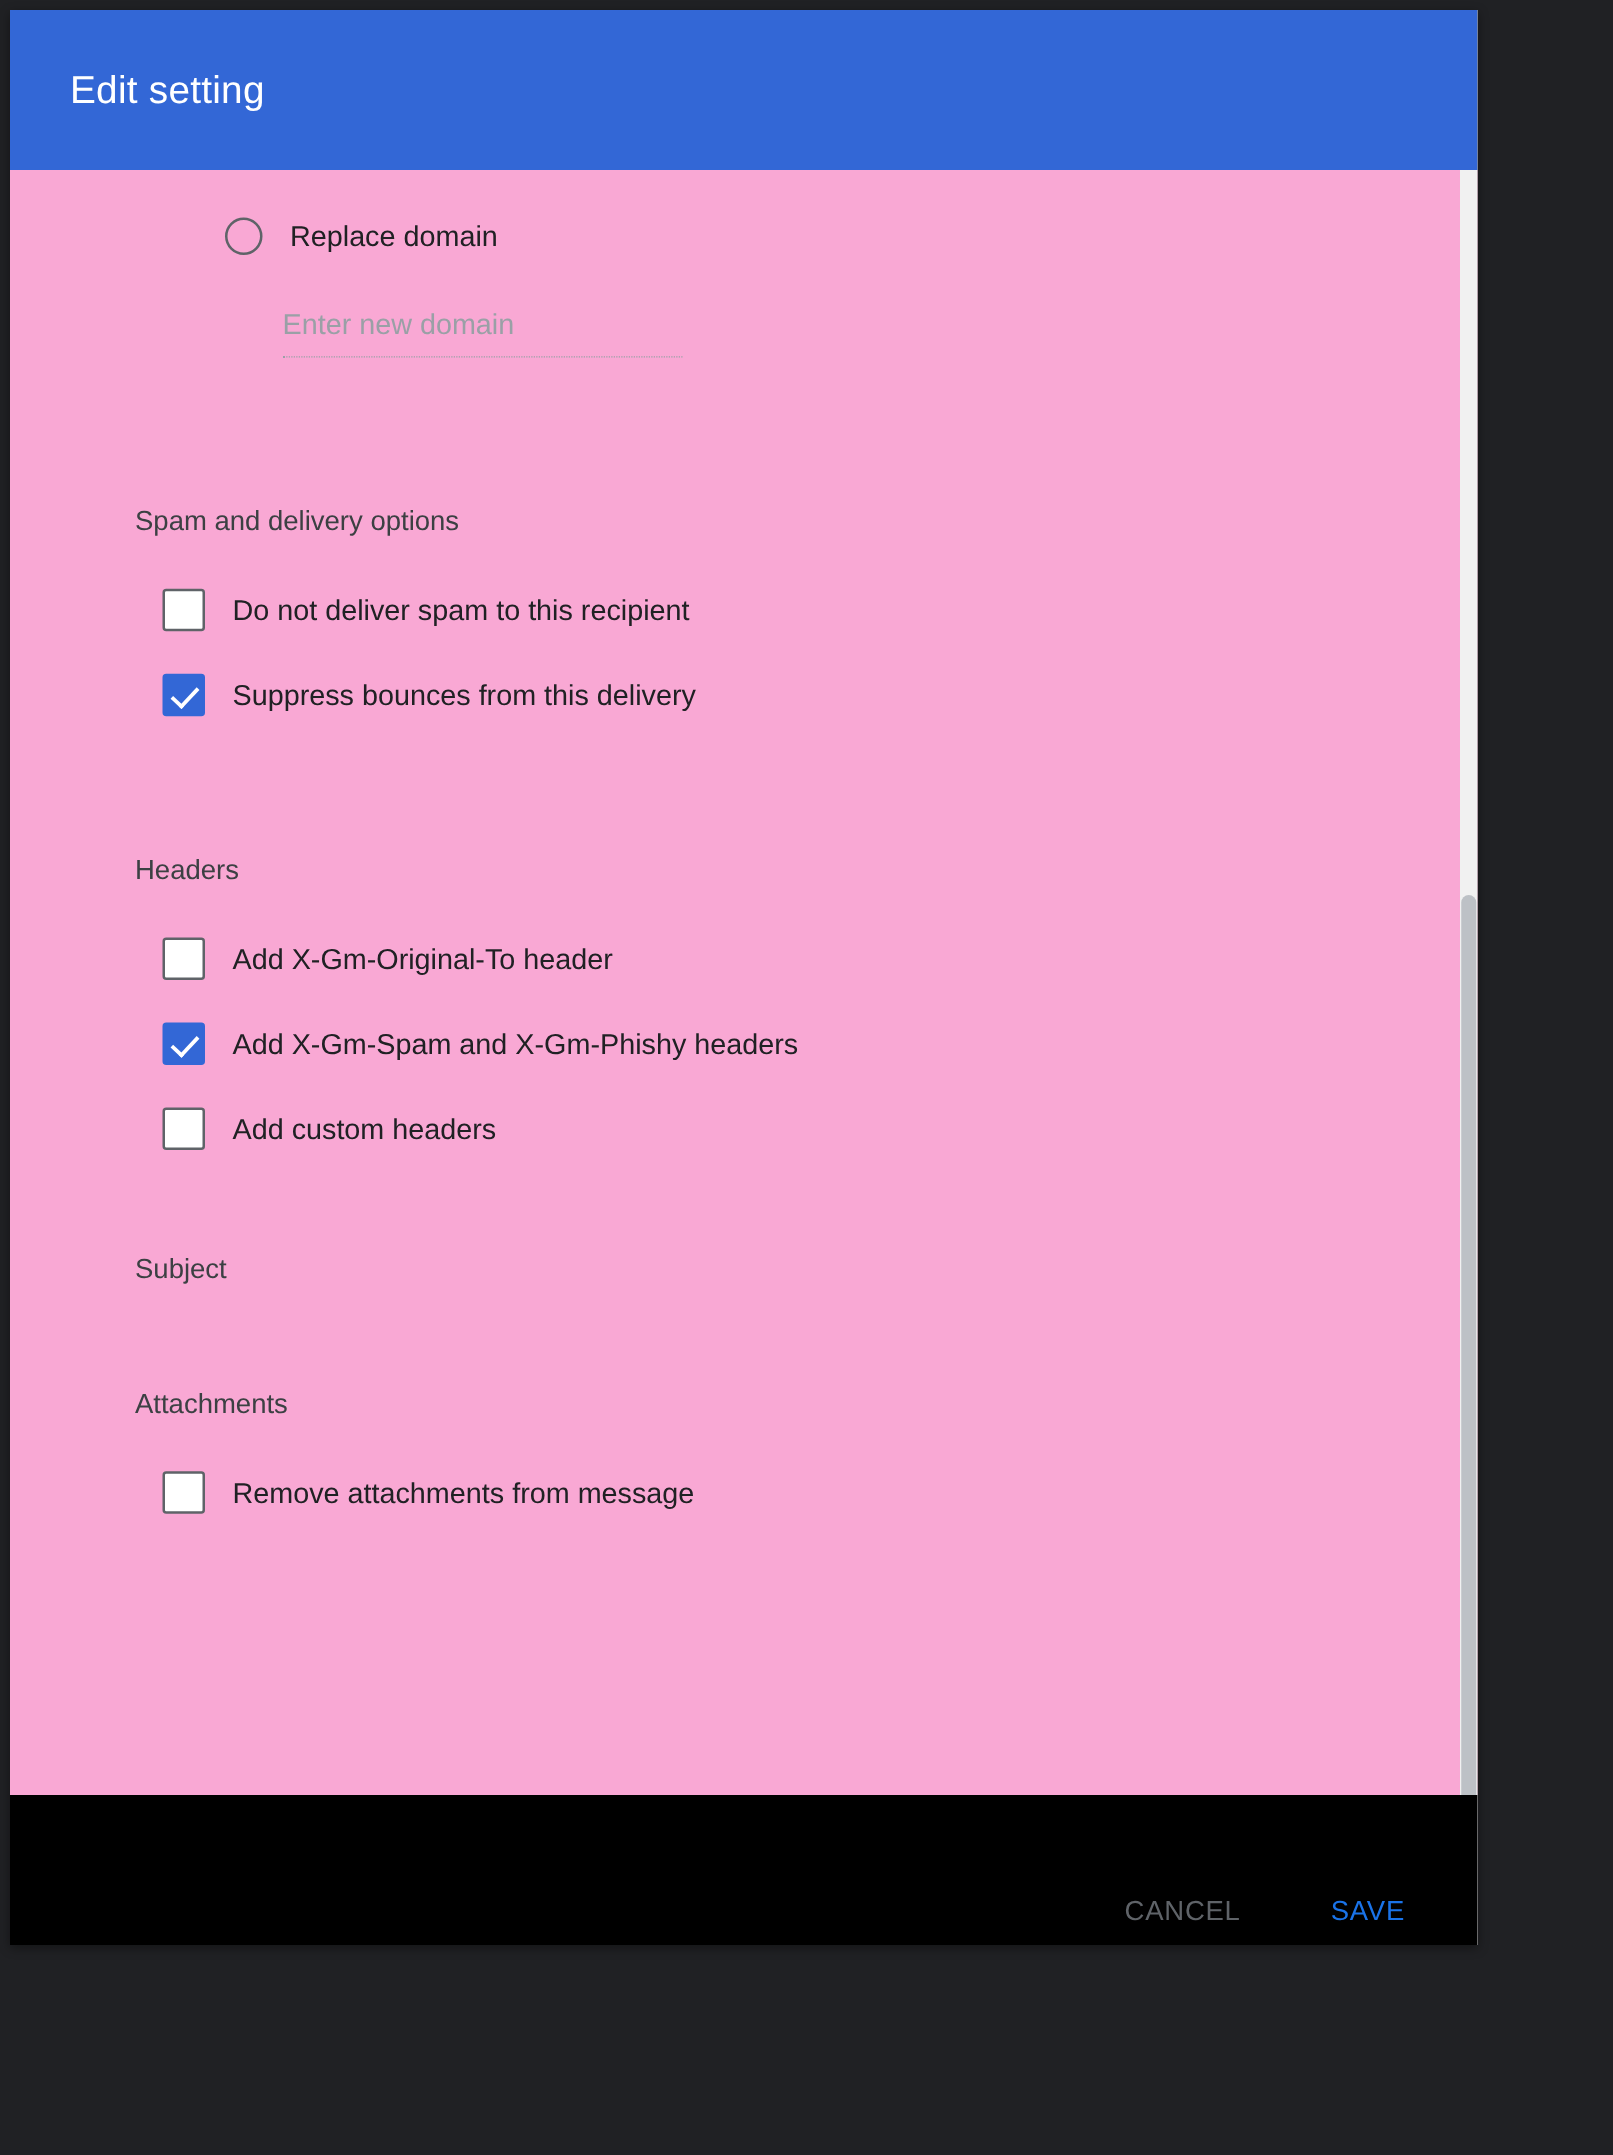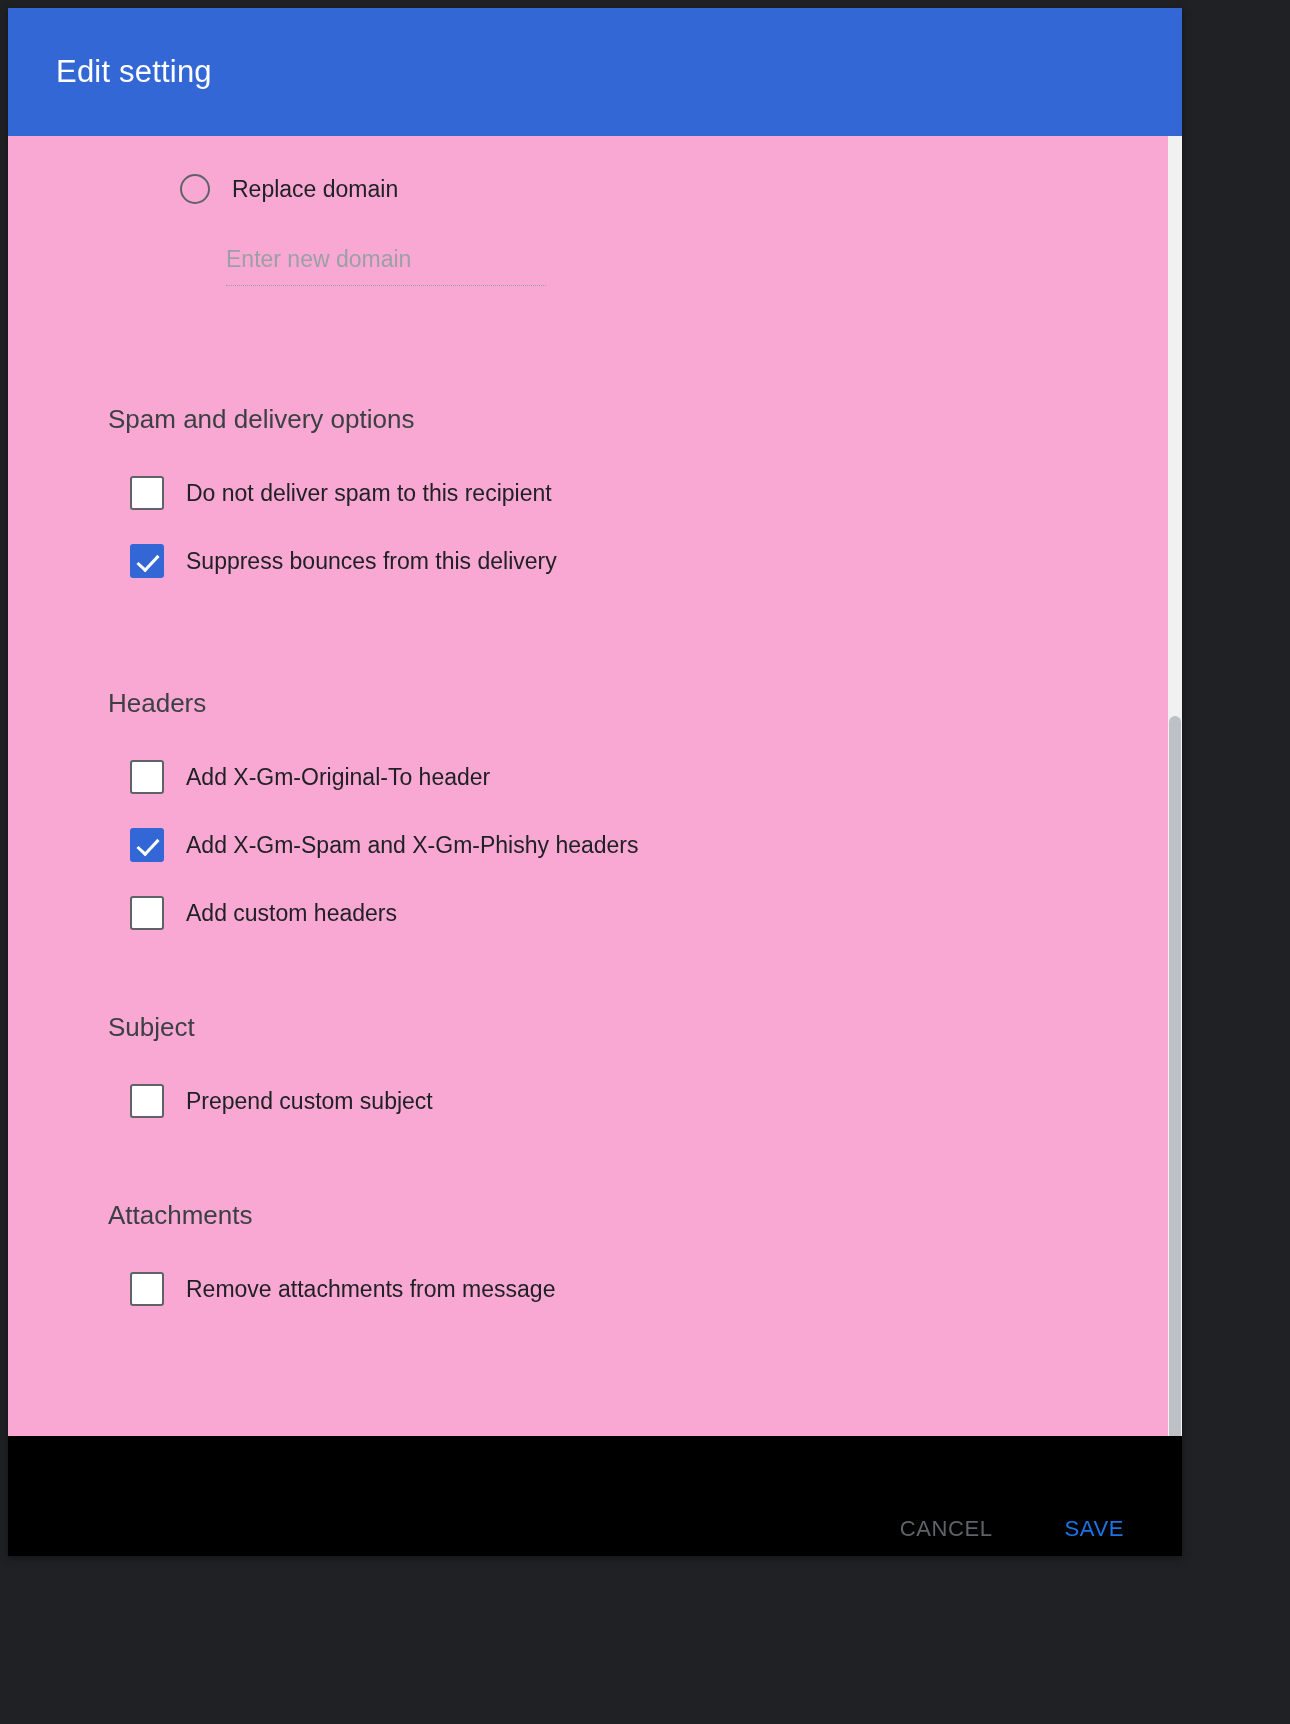--- a/index.html
+++ b/index.html
@@ -101,21 +101,21 @@
     outline: none;
   }
   .domain-input::placeholder {
     color: #9aa0a6;
   }
 
   .section {
     margin-top: 0;
   }
   .section-title {
-    font-size: 26px;
+    font-size: 22px;
     color: #3c4043;
     margin-left: 0;
   }
 
   .check-row {
     display: flex;
     align-items: center;
     margin-left: 22px;
   }
   .checkbox {
@@ -247,24 +247,20 @@
 
           <div class="check-row row-gap-2">
             <span class="checkbox"></span>
             <span class="check-label">Add custom headers</span>
           </div>
         </div>
 
         <div class="section sp-subject">
           <div class="section-title">Subject</div>
 
-          <div class="check-row row-gap-1">
-            <span class="checkbox"></span>
-            <span class="check-label">Prepend custom subject</span>
-          </div>
         </div>
 
         <div class="section sp-attach">
           <div class="section-title">Attachments</div>
 
           <div class="check-row row-gap-1">
             <span class="checkbox"></span>
             <span class="check-label">Remove attachments from message</span>
           </div>
         </div>

